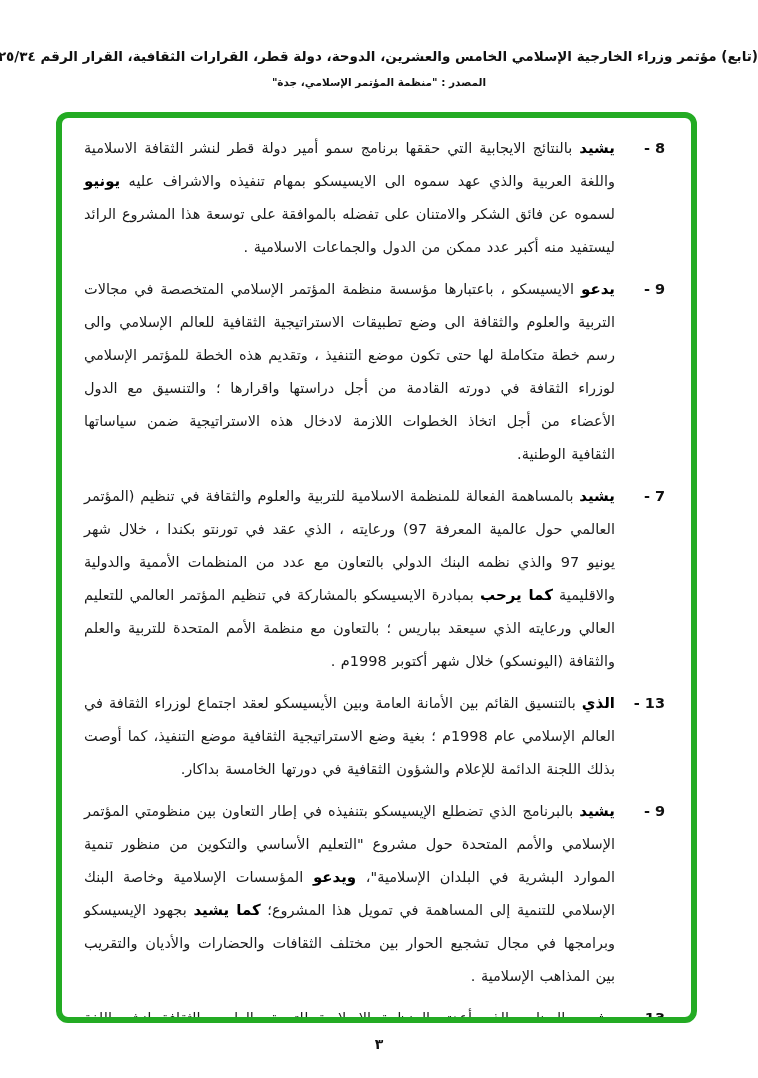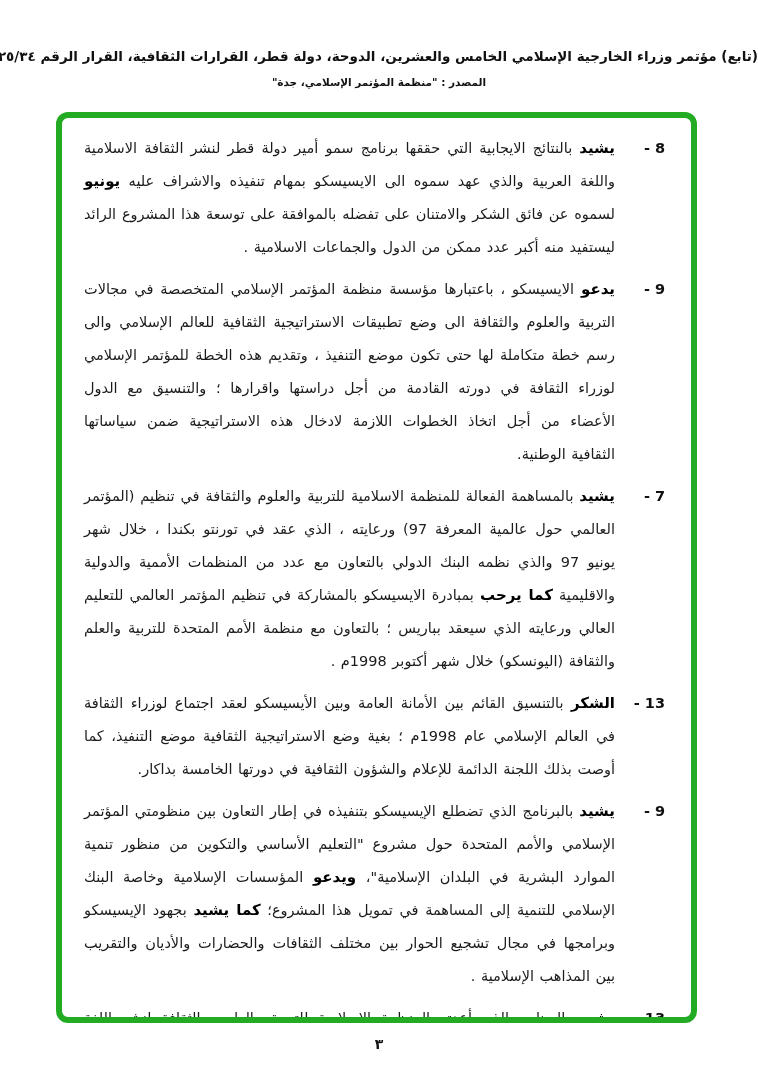--- a/index.html
+++ b/index.html
@@ -122,21 +122,21 @@
             <span>-</span>
             <span>7</span>
           </span>
           <p class="text"><span class="b">يشيد</span><span> بالمساهمة الفعالة للمنظمة الاسلامية للتربية والعلوم والثقافة في تنظيم (المؤتمر العالمي حول عالمية المعرفة 97) ورعايته ، الذي عقد في تورنتو بكندا ، خلال شهر يونيو 97 والذي نظمه البنك الدولي بالتعاون مع عدد من المنظمات الأممية والدولية والاقليمية  </span><span class="b">كما يرحب</span><span> بمبادرة الايسيسكو بالمشاركة في تنظيم المؤتمر العالمي للتعليم العالي ورعايته الذي سيعقد بباريس ؛ بالتعاون مع منظمة الأمم المتحدة للتربية والعلم والثقافة (اليونسكو) خلال شهر أكتوبر 1998م .</span></p>
         </div>
         <div class="item">
           <span class="marker">
             <span>-</span>
             <span>13</span>
           </span>
-          <p class="text"><span class="b">الشكر</span><span> بالتنسيق القائم بين الأمانة العامة وبين الأيسيسكو لعقد اجتماع لوزراء الثقافة في العالم الإسلامي عام 1998م ؛ بغية وضع الاستراتيجية الثقافية موضع التنفيذ، كما أوصت بذلك اللجنة الدائمة للإعلام والشؤون الثقافية في دورتها الخامسة بداكار.</span></p>
+          <p class="text"><span class="b">الذي</span><span> بالتنسيق القائم بين الأمانة العامة وبين الأيسيسكو لعقد اجتماع لوزراء الثقافة في العالم الإسلامي عام 1998م ؛ بغية وضع الاستراتيجية الثقافية موضع التنفيذ، كما أوصت بذلك اللجنة الدائمة للإعلام والشؤون الثقافية في دورتها الخامسة بداكار.</span></p>
         </div>
         <div class="item">
           <span class="marker">
             <span>-</span>
             <span>9</span>
           </span>
           <p class="text"><span class="b">يشيد</span><span> بالبرنامج الذي تضطلع الإيسيسكو بتنفيذه في إطار التعاون بين منظومتي المؤتمر الإسلامي والأمم المتحدة حول مشروع "التعليم الأساسي والتكوين من منظور تنمية الموارد البشرية في البلدان الإسلامية"، </span><span class="b">ويدعو</span><span> المؤسسات الإسلامية وخاصة البنك الإسلامي للتنمية إلى المساهمة في تمويل هذا المشروع؛ </span><span class="b">كما يشيد</span><span> بجهود الإيسيسكو وبرامجها في مجال تشجيع الحوار بين مختلف الثقافات والحضارات والأديان والتقريب بين المذاهب الإسلامية .</span></p>
         </div>
         <div class="item">
           <span class="marker">

